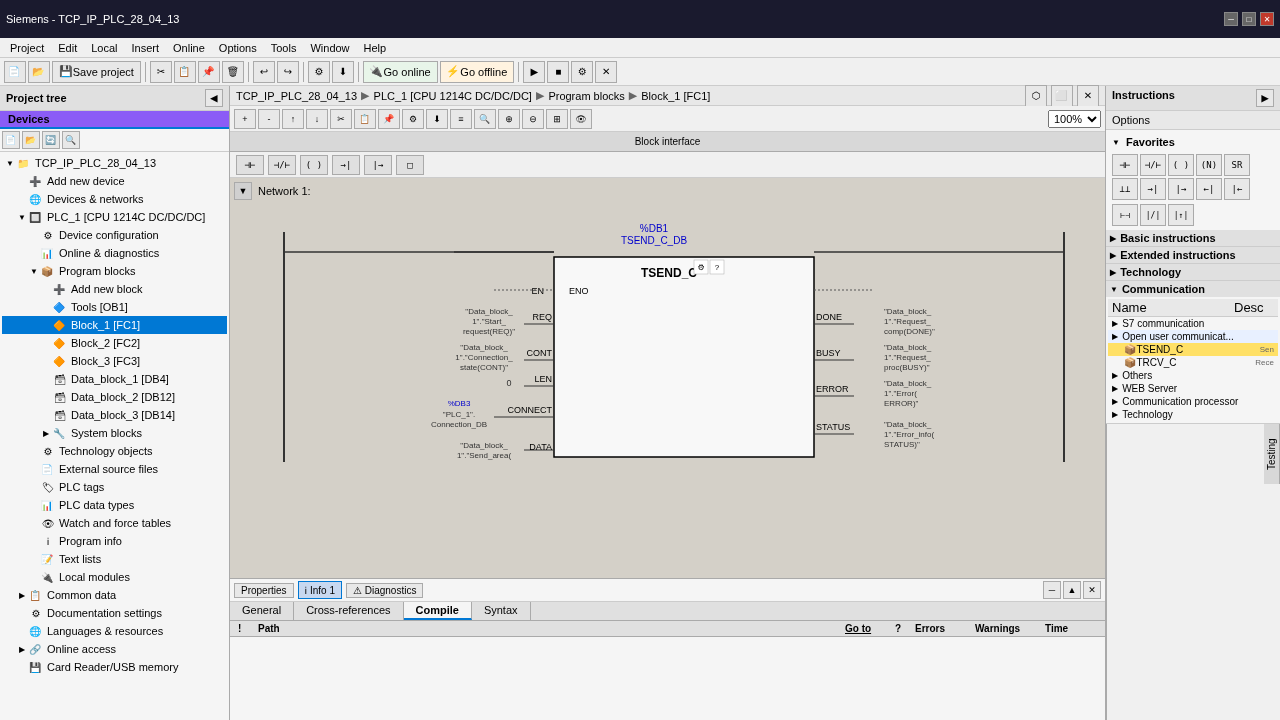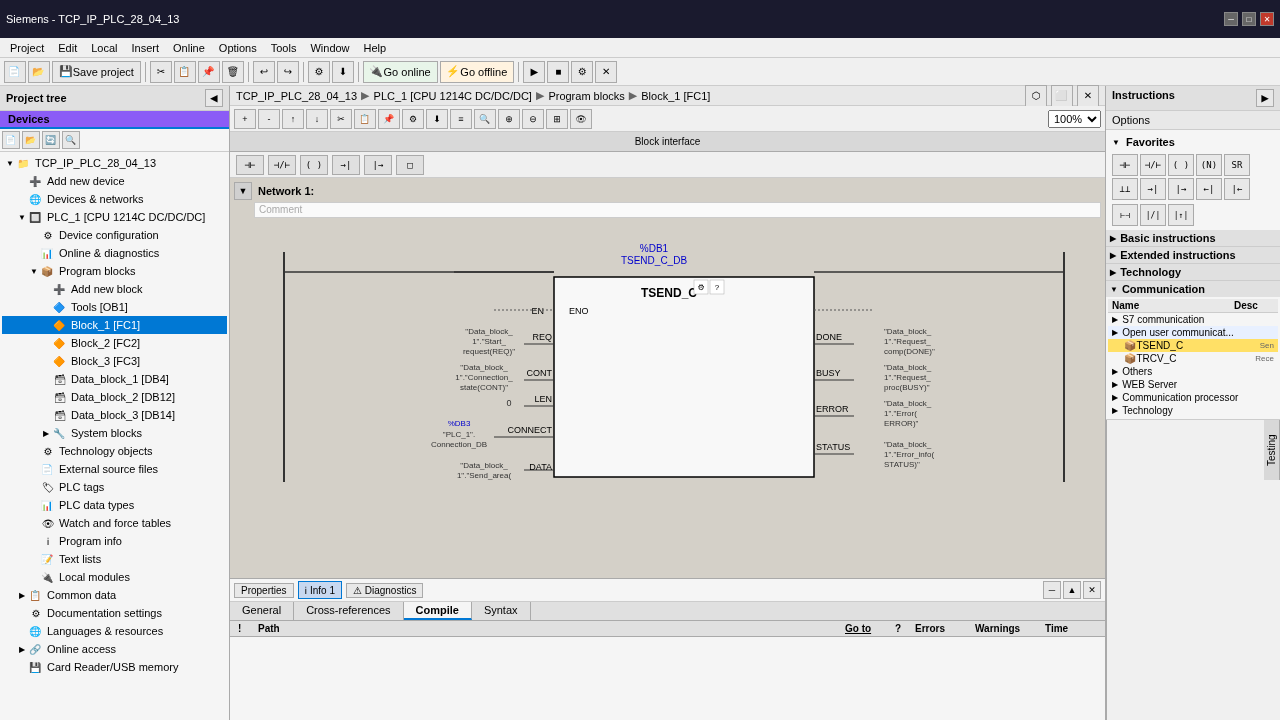--- a/index.html
+++ b/index.html
@@ -380,26 +380,23 @@
         <div class="lad-btn">→|</div>
         <div class="lad-btn">|→</div>
         <div class="lad-btn">□</div>
       </div>
 
       <div id="network-scroll">
         <div style="padding: 4px;">
 
           <div style="display:flex; align-items:center; margin-bottom:2px;">
             <div style="width:18px; height:18px; background:#d0d0d0; border:1px solid #aaa; display:flex; align-items:center; justify-content:center; font-size:9px; cursor:pointer;">▼</div>
-            <div style="padding:2px 6px; font-weight:bold; font-size:11px;">Network 1:</div>
+            <div style="padding:2px 6px; font-weight:normal; font-size:11px;">Network 1:</div>
           </div>
 
-          <div style="margin-left:20px; border:1px solid #ccc; min-height:16px; background:#fafafa; padding:1px 4px; font-size:10px; color:#aaa; margin-bottom:4px;">
-            <span>Comment</span>
-          </div>
 
           <div style="margin-left:20px; overflow-x:auto;">
             <svg id="ladder-svg" width="840" height="280" xmlns="http://www.w3.org/2000/svg">
 
               <line x1="30" y1="30" x2="30" y2="260" stroke="#333" stroke-width="2"></line>
               <line x1="810" y1="30" x2="810" y2="260" stroke="#333" stroke-width="2"></line>
 
               <line x1="30" y1="50" x2="200" y2="50" stroke="#333" stroke-width="1.5"></line>
 
               <line x1="200" y1="50" x2="300" y2="50" stroke="#333" stroke-width="1.5"></line>
@@ -590,21 +587,21 @@
       </div>
     </div>
 
     <div class="instr-section">
       <div class="instr-section-header">
         <span class="instr-expand">▼</span>
         <span>Communication</span>
       </div>
       <div class="instr-content">
 
-        <div style="display:flex; font-size:10px; font-weight:bold; border-bottom:1px solid #ccc; padding:1px 4px; background:#e8e8e8;">
+        <div style="display:flex; font-size:13px; font-weight:normal; border-bottom:1px solid #ccc; padding:1px 4px; background:#e8e8e8;">
           <span style="flex:1;">Name</span>
           <span style="width:40px;">Desc</span>
         </div>
 
         <div class="instr-item">
           <span class="instr-expand">▶</span>
           <span>S7 communication</span>
         </div>
 
         <div class="instr-item" style="background:#e8f0ff; cursor:pointer;">

